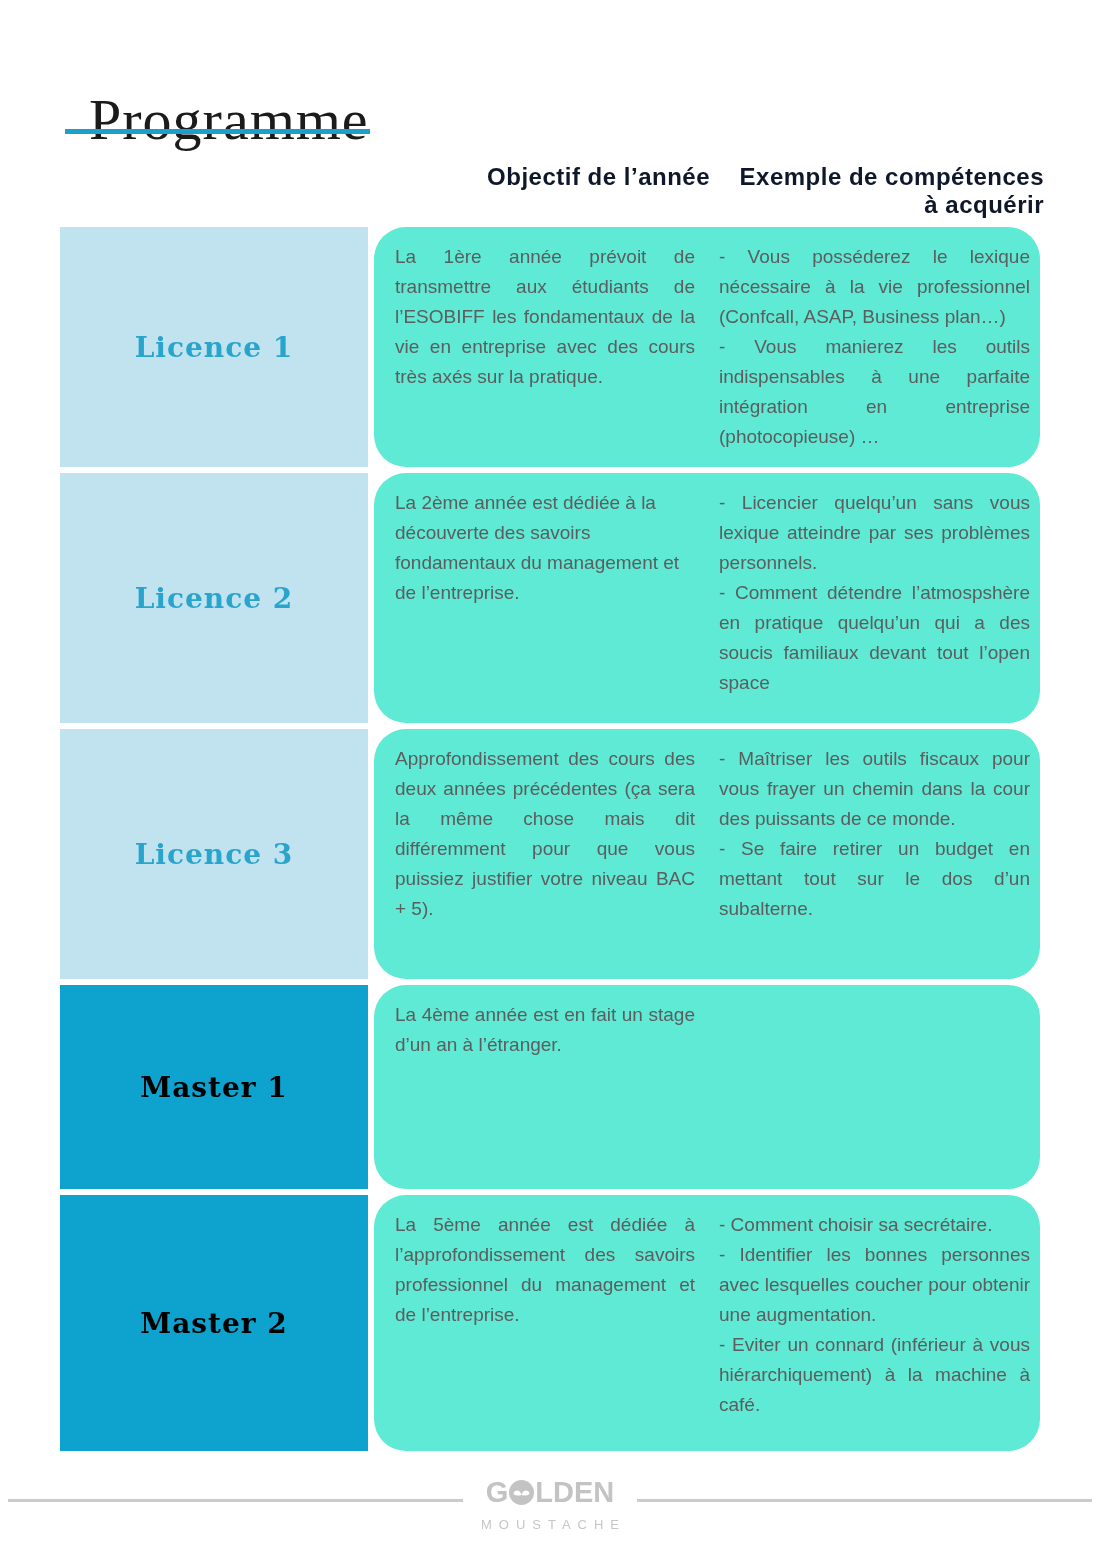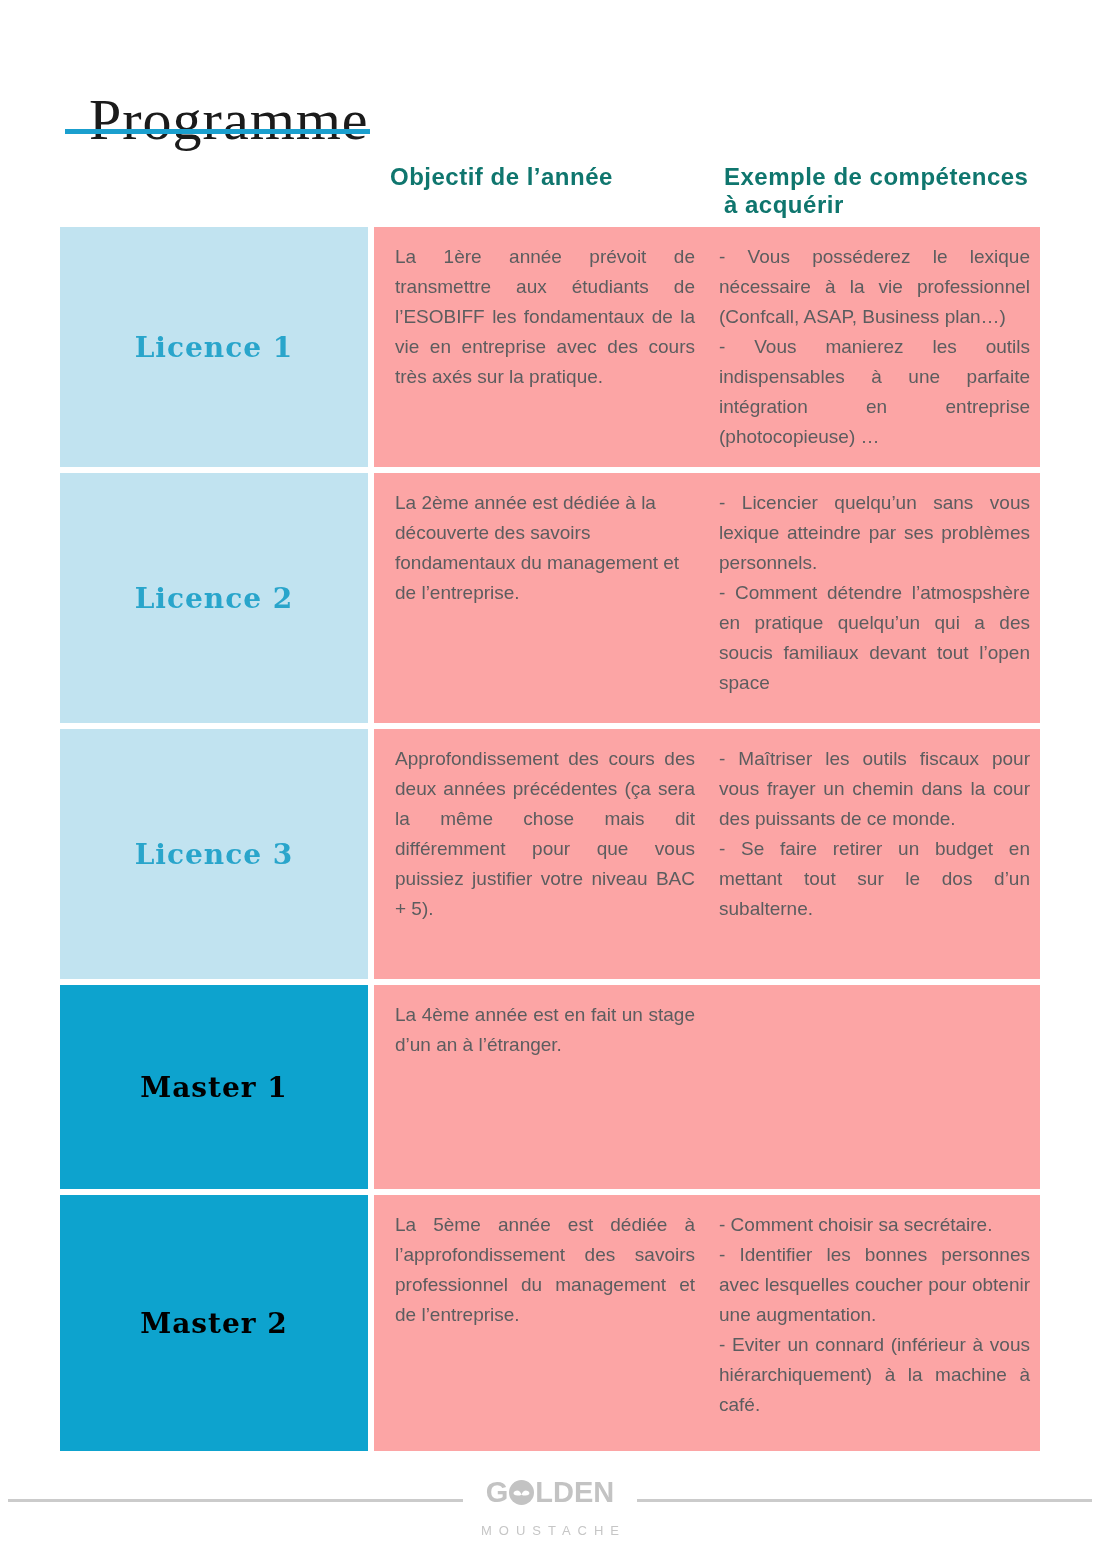--- a/index.html
+++ b/index.html
@@ -24,22 +24,22 @@
     position:absolute;left:65px;top:129px;
     width:305px;height:5px;background:#1a9fce;
   }
   
   .col-headers{
     position:absolute;left:390px;top:163px;
     display:flex;gap:14px;
   }
   .col-head{
     width:320px;
-    text-align:left;
-    color:#0f766e;
+    text-align:right;
+    color:#0f172a;
     font-weight:bold;
     font-size:24px;
     line-height:1.15;
     letter-spacing:0.5px;
   }
   
   .table{
     position:absolute;left:60px;top:227px;
     width:980px;
     display:flex;flex-direction:column;gap:6px;
@@ -55,25 +55,26 @@
     display:flex;align-items:center;justify-content:center;
     font-family:"DejaVu Serif",serif;
     font-weight:bold;
     font-size:28px;
     letter-spacing:1px;
   }
   .label-box.licence{background:#c1e3f0;color:#29a5cb;}
   .label-box.master{background:#0da3ce;color:#000000;}
   .row-content{
     flex:1;
-    background:#fca5a5;
+    background:#5eead4;
     display:flex;
     padding:15px 10px 14px 21px;
     box-sizing:border-box;
     gap:24px;
+    border-radius:32px;
   }
   .cell{
     color:#5c5d5f;
     font-size:19px;
     line-height:30px;
     font-weight:300;
   }
   .cell p{margin:0;text-align:justify;}
   .cell p.no-justify{text-align:left;}
   .cell.obj{width:300px;flex:0 0 300px;}
@@ -94,21 +95,21 @@
     font-weight:bold;font-size:29px;color:#c3c3c3;
     letter-spacing:0px;line-height:29px;
   }
   .brand-o{
     display:inline-flex;align-items:center;justify-content:center;
     width:25px;height:25px;border-radius:50%;
     background:#c3c3c3;margin:0 1px;
   }
   .brand-o svg{width:19px;height:10px;display:block;}
   .brand-bottom{
-    margin-top:16px;
+    margin-top:10px;
     font-size:13px;color:#c6c6c6;
     letter-spacing:7px;
     padding-left:7px; 
     font-weight:normal;
   }
 </style>
 </head>
 <body>
 
 <div class="page">

